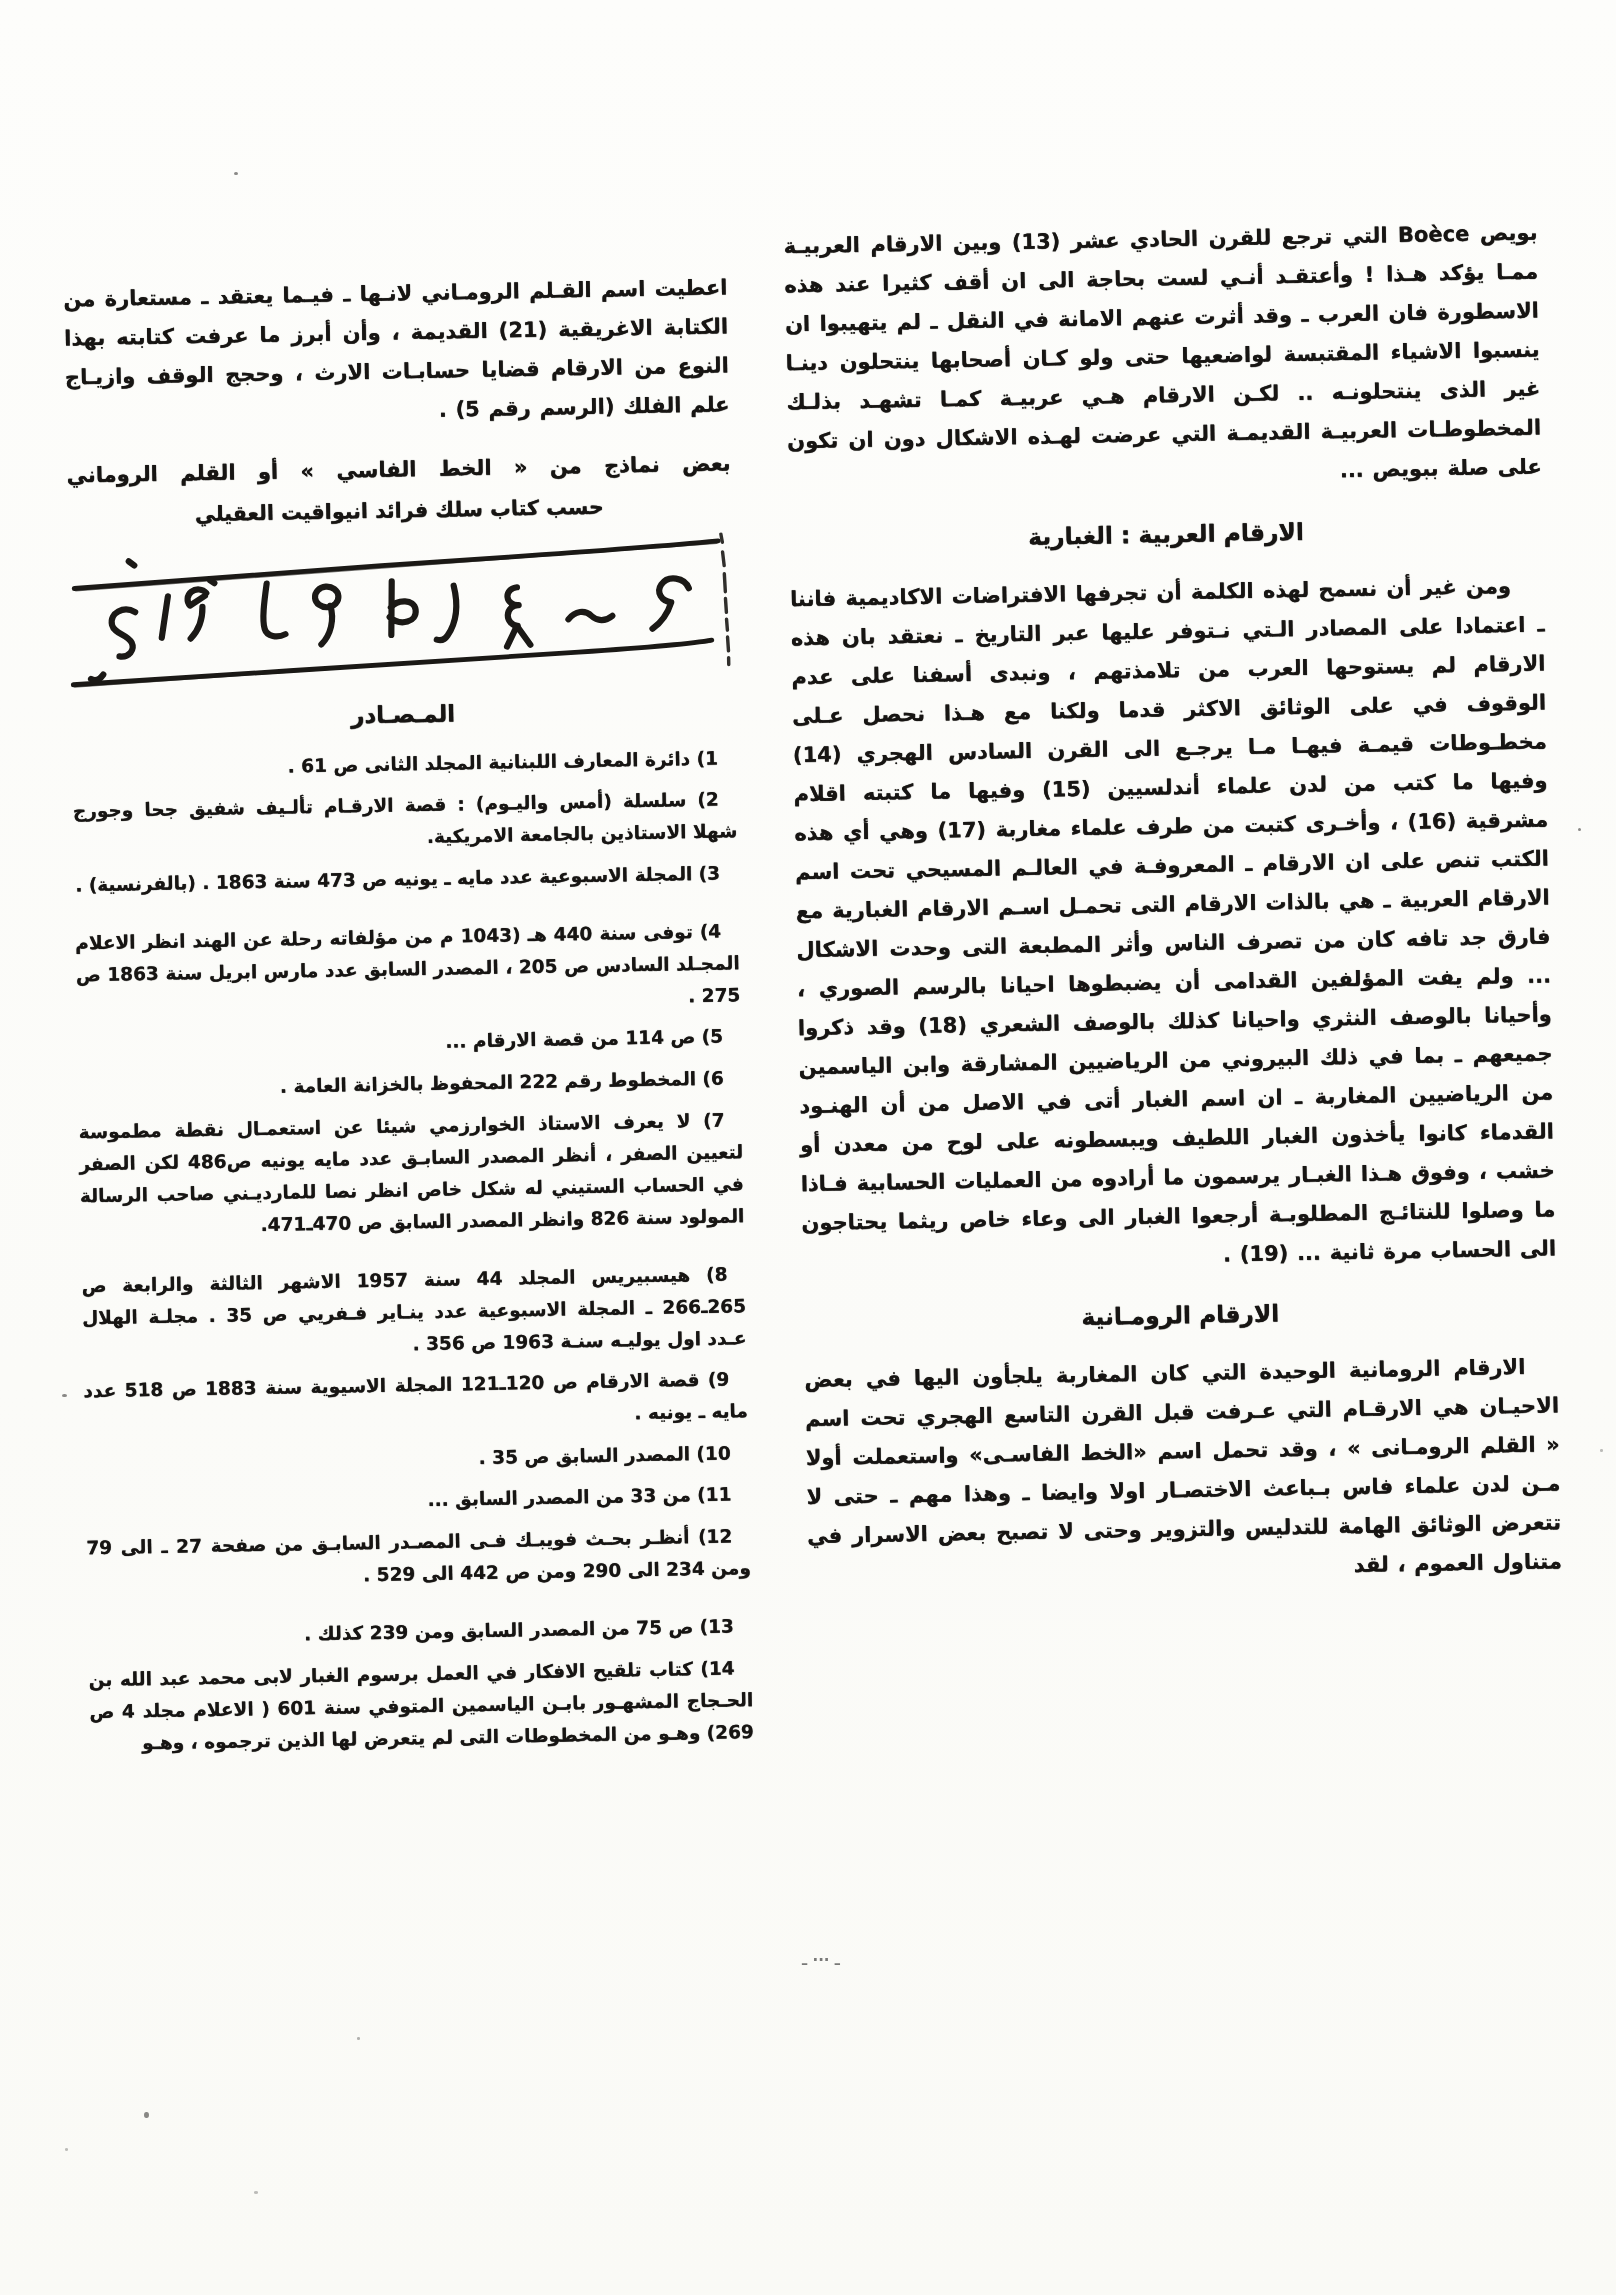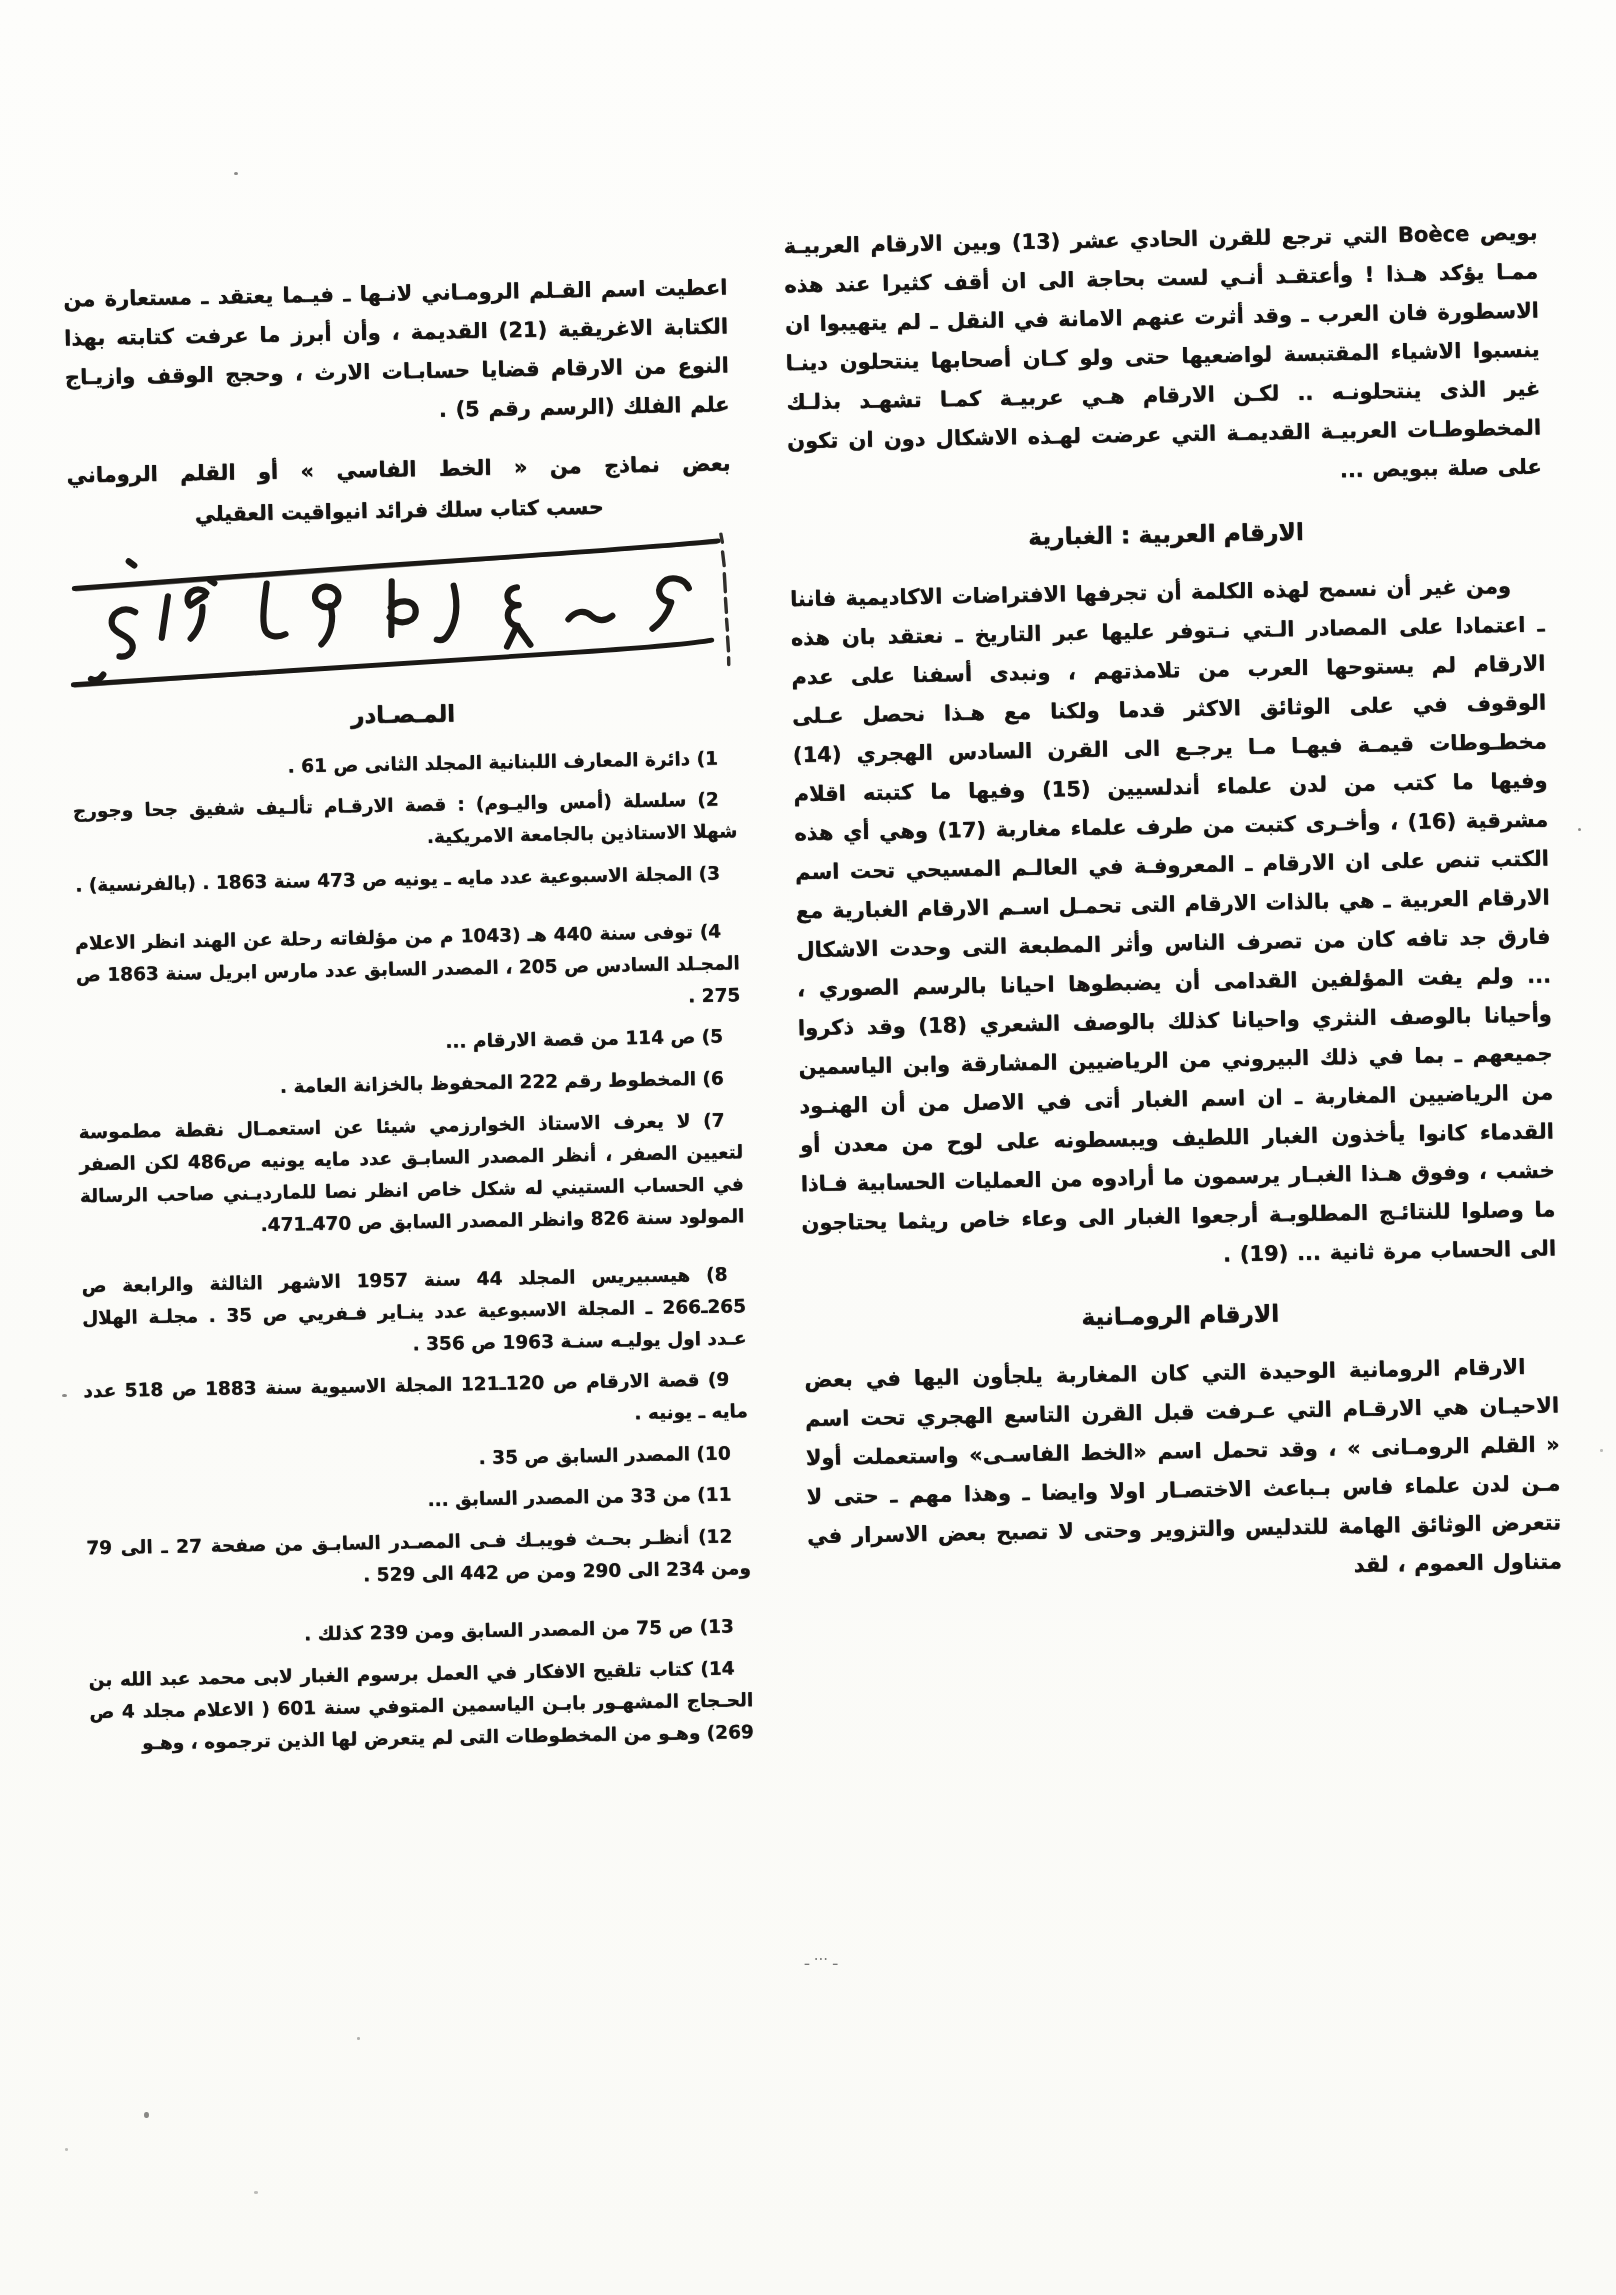--- a/index.html
+++ b/index.html
@@ -54,21 +54,21 @@
   }
   .footnote{
     font-size:18.5px;font-weight:700;line-height:32px;
     text-align:justify;text-indent:18px;
     text-shadow:0 0 0.7px rgba(20,18,15,.7), 0.3px 0.3px 0 rgba(20,18,15,.3);
     margin:0 0 9.6px 0;
   }
   .gap{margin-top:26px;}
   .page-number-smudge{
     position:absolute;left:749px;top:1951px;width:144px;
-    text-align:center;font-size:15px;font-weight:400;
+    text-align:center;font-size:15px;font-weight:700;
     color:#2a2a2a;opacity:.62;letter-spacing:6.2px;
     filter:blur(0.3px);
   }
   .speck{position:absolute;background:#2b2a28;border-radius:50%;opacity:.55;}
   svg.numerals{display:block;width:100%;height:146px;}
 </style>
 </head>
 <body>
 
 <div class="sheet">

